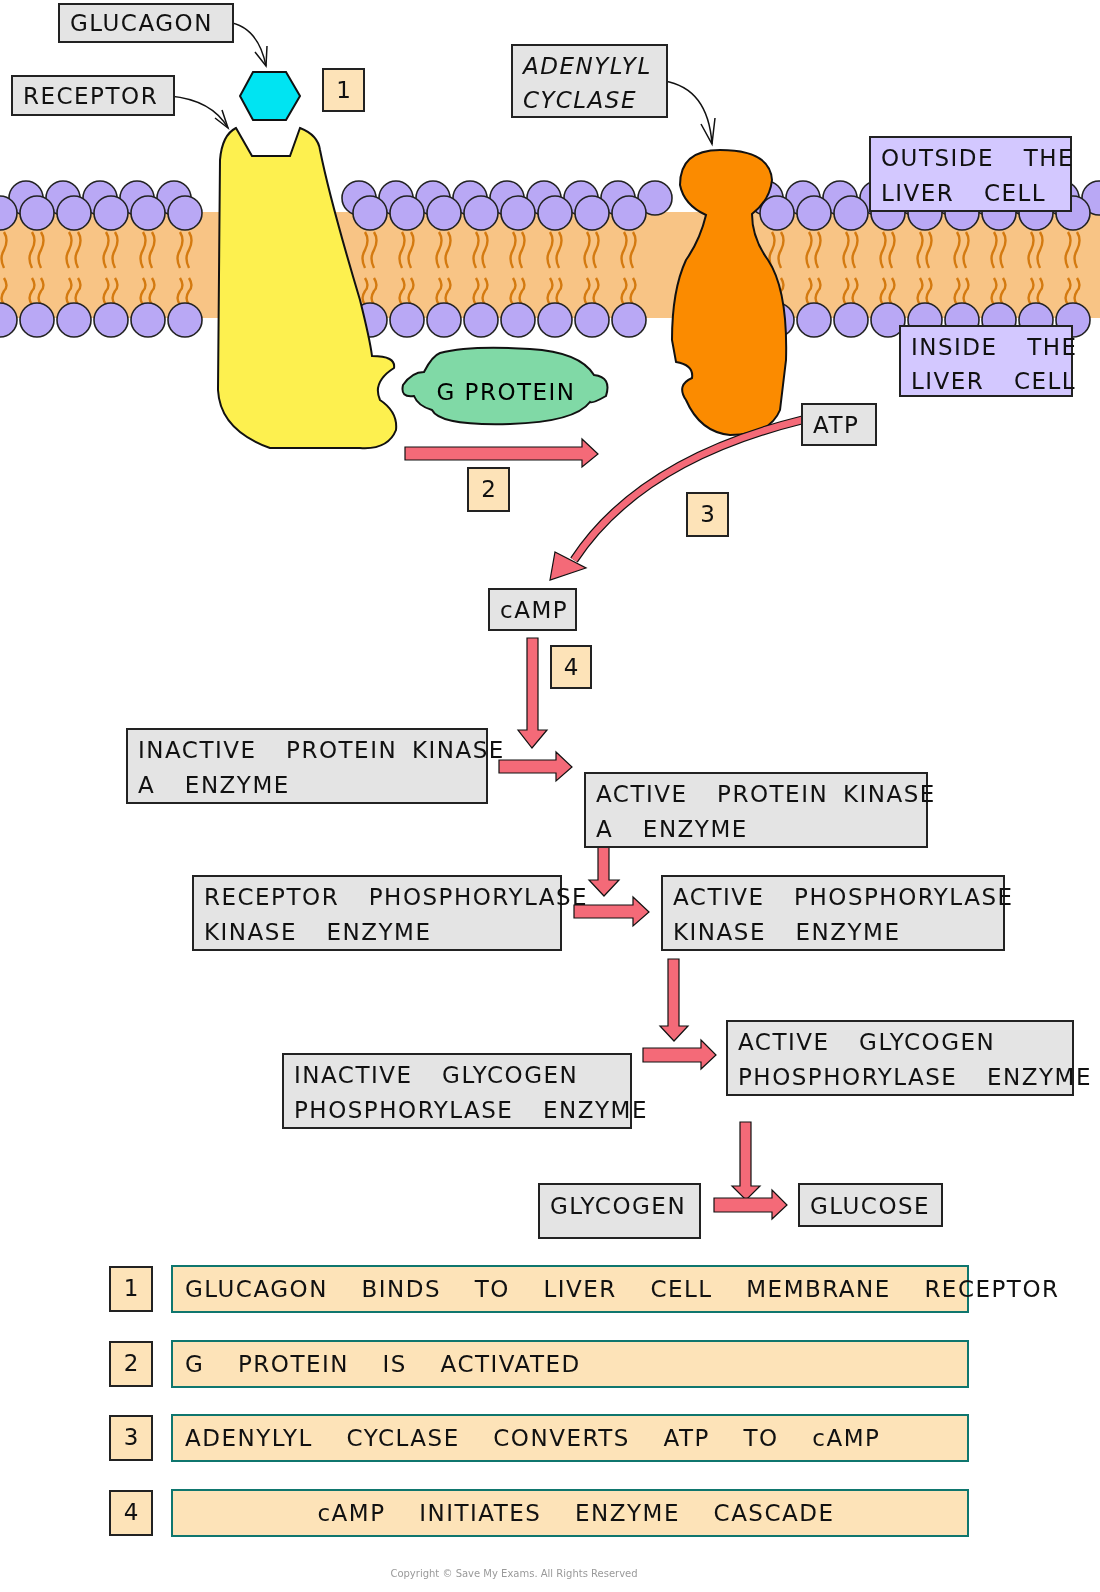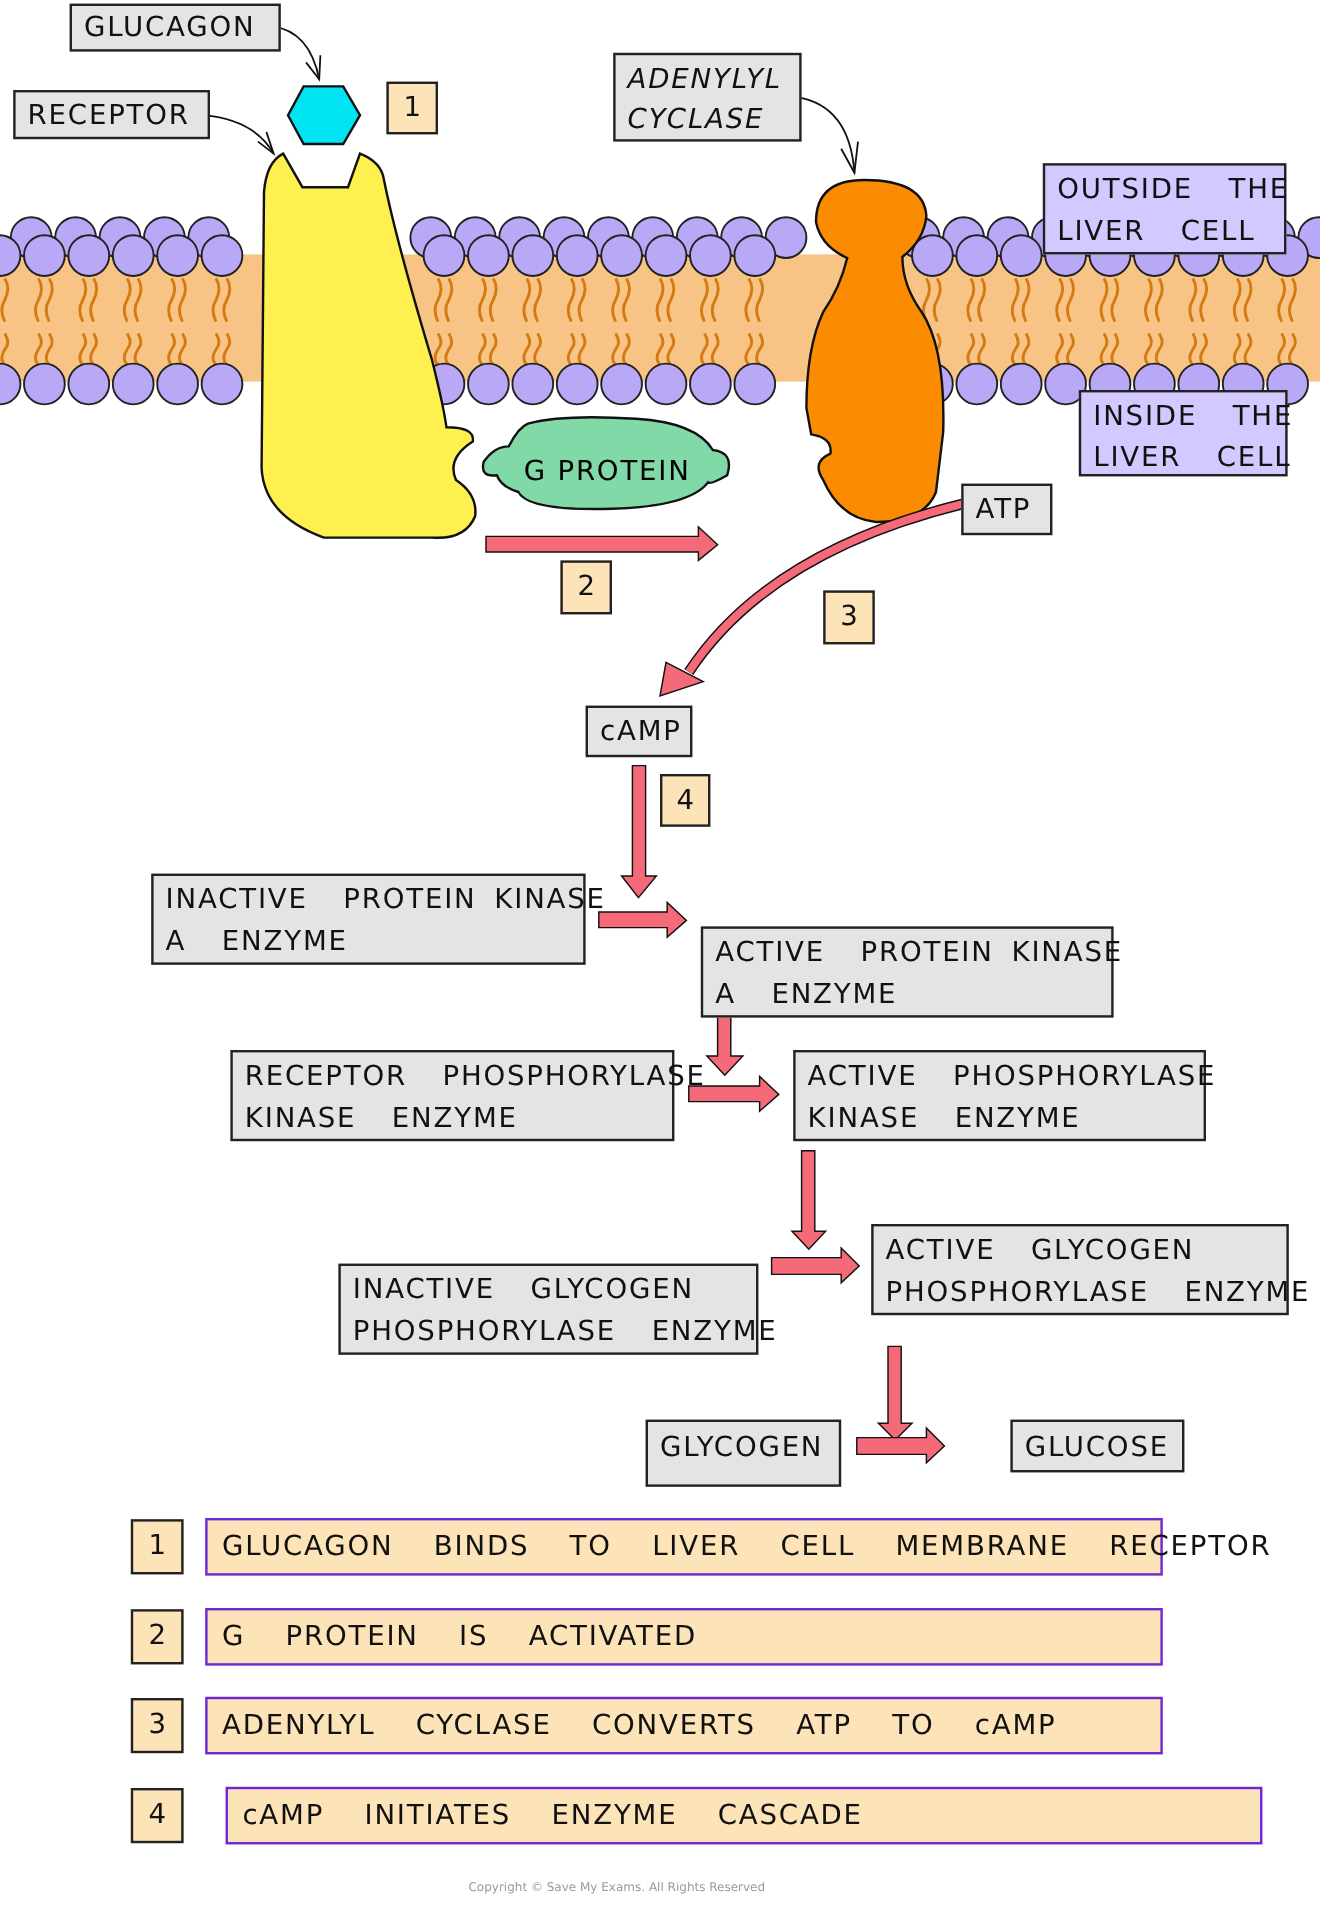--- a/index.html
+++ b/index.html
@@ -4,21 +4,21 @@
 <style>
   html, body { margin: 0; padding: 0; background: #ffffff; }
   body { width: 1100px; height: 1592px; position: relative; overflow: hidden;
          font-family: "DejaVu Sans", sans-serif; color: #111; }
   .abs { position: absolute; }
   .box { position: absolute; box-sizing: border-box; border: 2px solid #222;
          background: #e4e4e4; font-size: 23px; letter-spacing: 1.5px; line-height: 35px;
          padding: 3px 10px; white-space: pre; word-spacing: 6px; }
   .num { position: absolute; box-sizing: border-box; border: 2px solid #222; background: #fde3b8;
          font-size: 23px; text-align: center; line-height: 40px; }
-  .step { position: absolute; box-sizing: border-box; border: 2px solid #6d28d9; background: #fde3b8;
+  .step { position: absolute; box-sizing: border-box; border: 2px solid #0f766e; background: #fde3b8;
           font-size: 23px; letter-spacing: 1.5px; word-spacing: 8px; padding-left: 12px; line-height: 44px; white-space: pre; }
   .lilac { background: #d3c8ff; }
   .copyright { position: absolute; left: 0; width: 1028px; top: 1568px; text-align: center;
                font-size: 10px; color: #9a9a9a; }
   svg text { font-family: "DejaVu Sans", sans-serif; }
 </style>
 </head>
 <body>
 
 <svg class="abs" style="left:0;top:0" width="1100" height="600">
@@ -256,26 +256,26 @@
 A  ENZYME</div>
 <div class="box" style="left:192px;top:875px;width:370px;height:76px;">RECEPTOR  PHOSPHORYLASE
 KINASE  ENZYME</div>
 <div class="box" style="left:661px;top:875px;width:344px;height:76px;">ACTIVE  PHOSPHORYLASE
 KINASE  ENZYME</div>
 <div class="box" style="left:282px;top:1020px;width:350px;height:76px;margin-top:33px;">INACTIVE  GLYCOGEN
 PHOSPHORYLASE  ENZYME</div>
 <div class="box" style="left:726px;top:1020px;width:348px;height:76px;">ACTIVE  GLYCOGEN
 PHOSPHORYLASE  ENZYME</div>
 <div class="box" style="left:538px;top:1183px;width:163px;height:56px;line-height:36px;">GLYCOGEN</div>
-<div class="box" style="left:798px;top:1183px;width:145px;height:44px;line-height:36px;margin-left:44px;">GLUCOSE</div>
+<div class="box" style="left:798px;top:1183px;width:145px;height:44px;line-height:36px;">GLUCOSE</div>
 
 <div>
   <div class="num" style="left:109px;top:1266px;width:44px;height:46px;">1</div>
   <div class="step" style="left:171px;top:1265px;width:798px;height:48px;">GLUCAGON  BINDS  TO  LIVER  CELL  MEMBRANE  RECEPTOR</div>
   <div class="num" style="left:109px;top:1341px;width:44px;height:46px;">2</div>
   <div class="step" style="left:171px;top:1340px;width:798px;height:48px;">G  PROTEIN  IS  ACTIVATED</div>
   <div class="num" style="left:109px;top:1415px;width:44px;height:46px;">3</div>
   <div class="step" style="left:171px;top:1414px;width:798px;height:48px;">ADENYLYL  CYCLASE  CONVERTS  ATP  TO  cAMP</div>
   <div class="num" style="left:109px;top:1490px;width:44px;height:46px;">4</div>
-  <div class="step" style="left:188px;top:1489px;width:864px;height:48px;">cAMP  INITIATES  ENZYME  CASCADE</div>
+  <div class="step" style="left:171px;top:1489px;width:798px;height:48px;text-align:center;">cAMP  INITIATES  ENZYME  CASCADE</div>
 </div>
 
 <div class="copyright">Copyright © Save My Exams. All Rights Reserved</div>
 
 </body></html>

